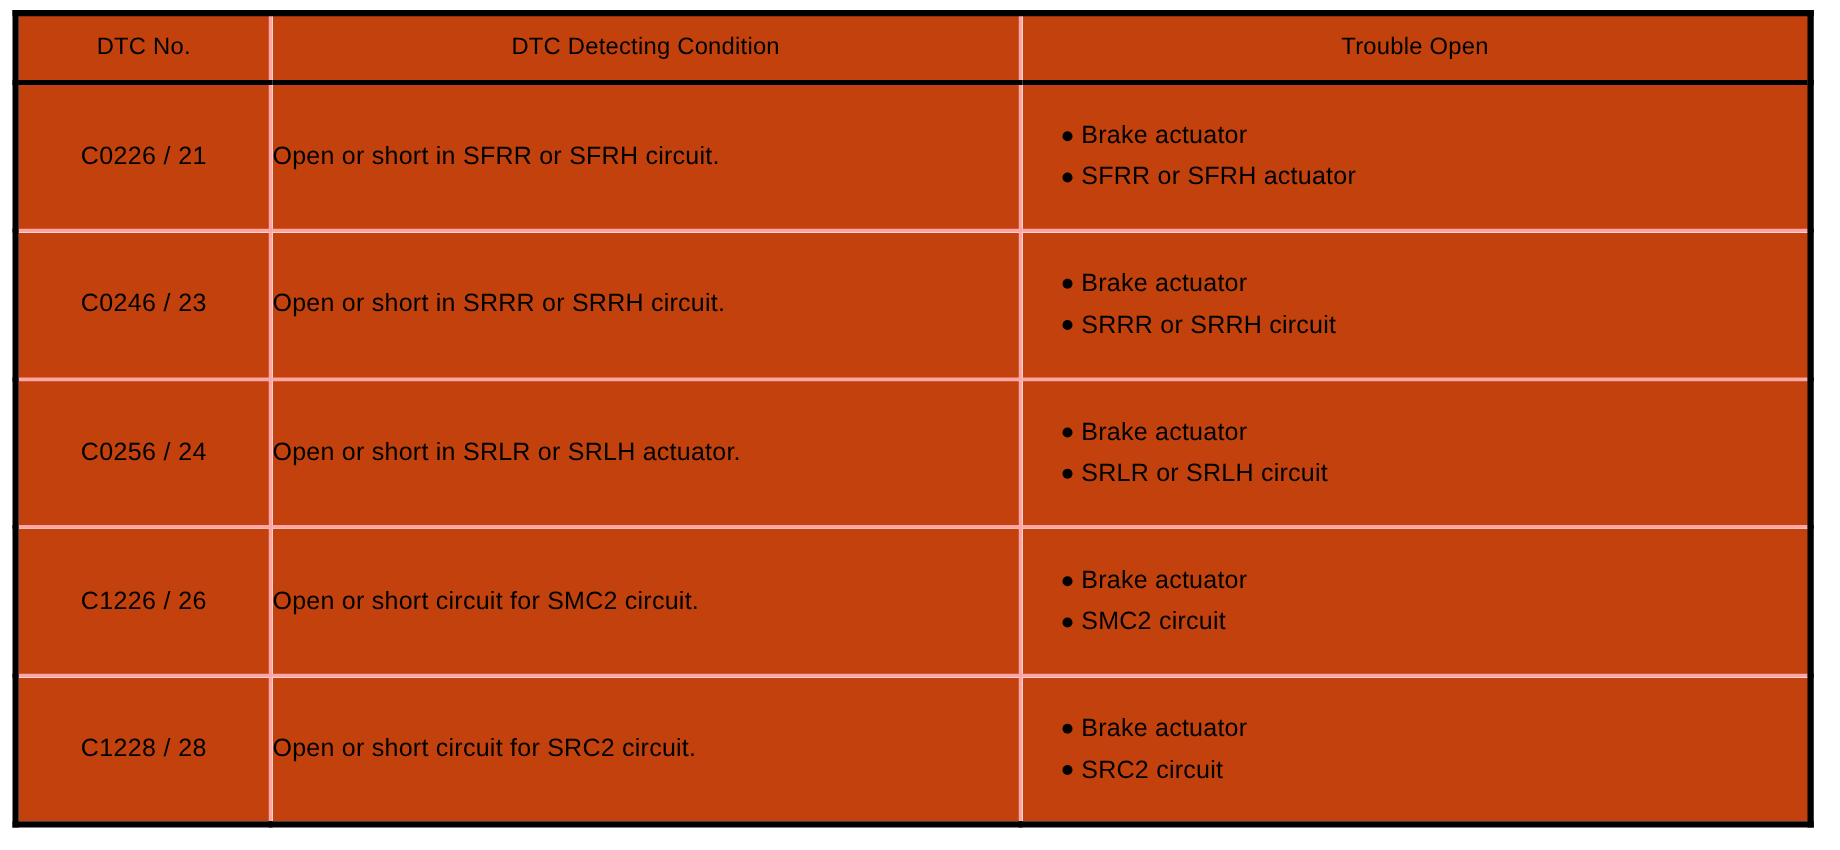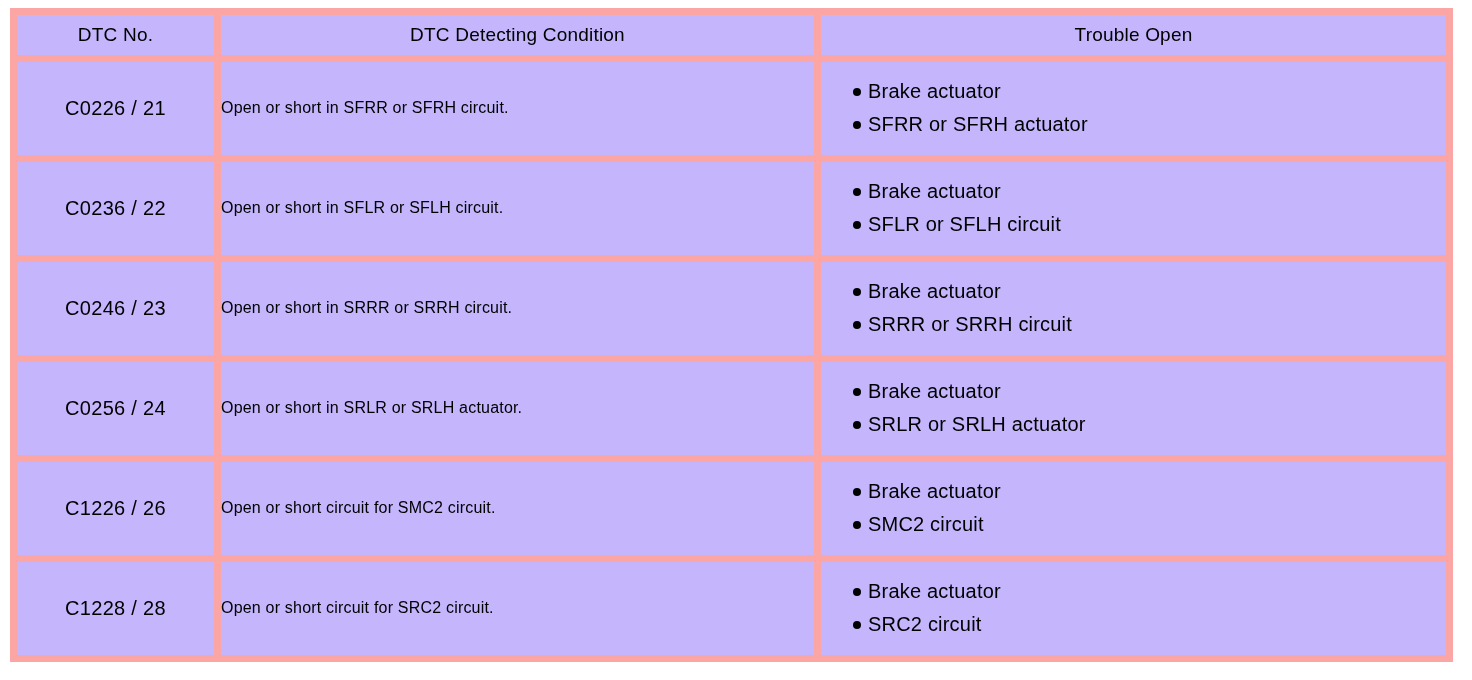--- a/index.html
+++ b/index.html
@@ -23,23 +23,23 @@
     width: 1436px;
     height: 654px;
     background: #ffffff;
   }
   table.dtc-table col.col-dtc { width: 204px; }
   table.dtc-table col.col-cond { width: 600px; }
   table.dtc-table col.col-trouble { width: 632px; }
 
   table.dtc-table th,
   table.dtc-table td {
-    border: 7px solid #fca5a5;
+    border: 3px solid #fca5a5;
     padding: 0;
-    background: #c4b5fd;
+    background: #c2410c;
     overflow: hidden;
   }
   
   table.dtc-table { border: 5px solid #000000; }
   table.dtc-table tr.header-row th { border-bottom: 4px solid #000000; }
 
   tr.header-row { height: 40px; }
   tr.data-row { height: 86px; }
 
   th.header-cell {
@@ -50,21 +50,21 @@
     letter-spacing: 0.2px;
   }
 
   td.dtc-cell {
     font-size: 20px;
     text-align: center;
     vertical-align: middle;
     letter-spacing: 0.3px;
   }
   td.condition-cell {
-    font-size: 16px;
+    font-size: 20px;
     text-align: left;
     vertical-align: middle;
     padding-left: 18px;
     letter-spacing: 0.2px;
   }
   td.trouble-cell {
     vertical-align: middle;
     padding-left: 14px;
   }
   .bullet-line {
@@ -110,34 +110,20 @@
               <span class="bullet-icon"></span>
               <span>Brake actuator</span>
             </div>
           <div class="bullet-line">
               <span class="bullet-icon"></span>
               <span>SFRR or SFRH actuator</span>
             </div>
         </td>
       </tr>
 
-      <tr class="data-row">
-        <td class="dtc-cell">C0236 / 22</td>
-        <td class="condition-cell">Open or short in SFLR or SFLH circuit.</td>
-        <td class="trouble-cell">
-          <div class="bullet-line">
-              <span class="bullet-icon"></span>
-              <span>Brake actuator</span>
-            </div>
-          <div class="bullet-line">
-              <span class="bullet-icon"></span>
-              <span>SFLR or SFLH circuit</span>
-            </div>
-        </td>
-      </tr>
 
       <tr class="data-row">
         <td class="dtc-cell">C0246 / 23</td>
         <td class="condition-cell">Open or short in SRRR or SRRH circuit.</td>
         <td class="trouble-cell">
           <div class="bullet-line">
               <span class="bullet-icon"></span>
               <span>Brake actuator</span>
             </div>
           <div class="bullet-line">
@@ -150,21 +136,21 @@
       <tr class="data-row">
         <td class="dtc-cell">C0256 / 24</td>
         <td class="condition-cell">Open or short in SRLR or SRLH actuator.</td>
         <td class="trouble-cell">
           <div class="bullet-line">
               <span class="bullet-icon"></span>
               <span>Brake actuator</span>
             </div>
           <div class="bullet-line">
               <span class="bullet-icon"></span>
-              <span>SRLR or SRLH actuator</span>
+              <span>SRLR or SRLH circuit</span>
             </div>
         </td>
       </tr>
 
 
       <tr class="data-row">
         <td class="dtc-cell">C1226 / 26</td>
         <td class="condition-cell">Open or short circuit for SMC2 circuit.</td>
         <td class="trouble-cell">
           <div class="bullet-line">

